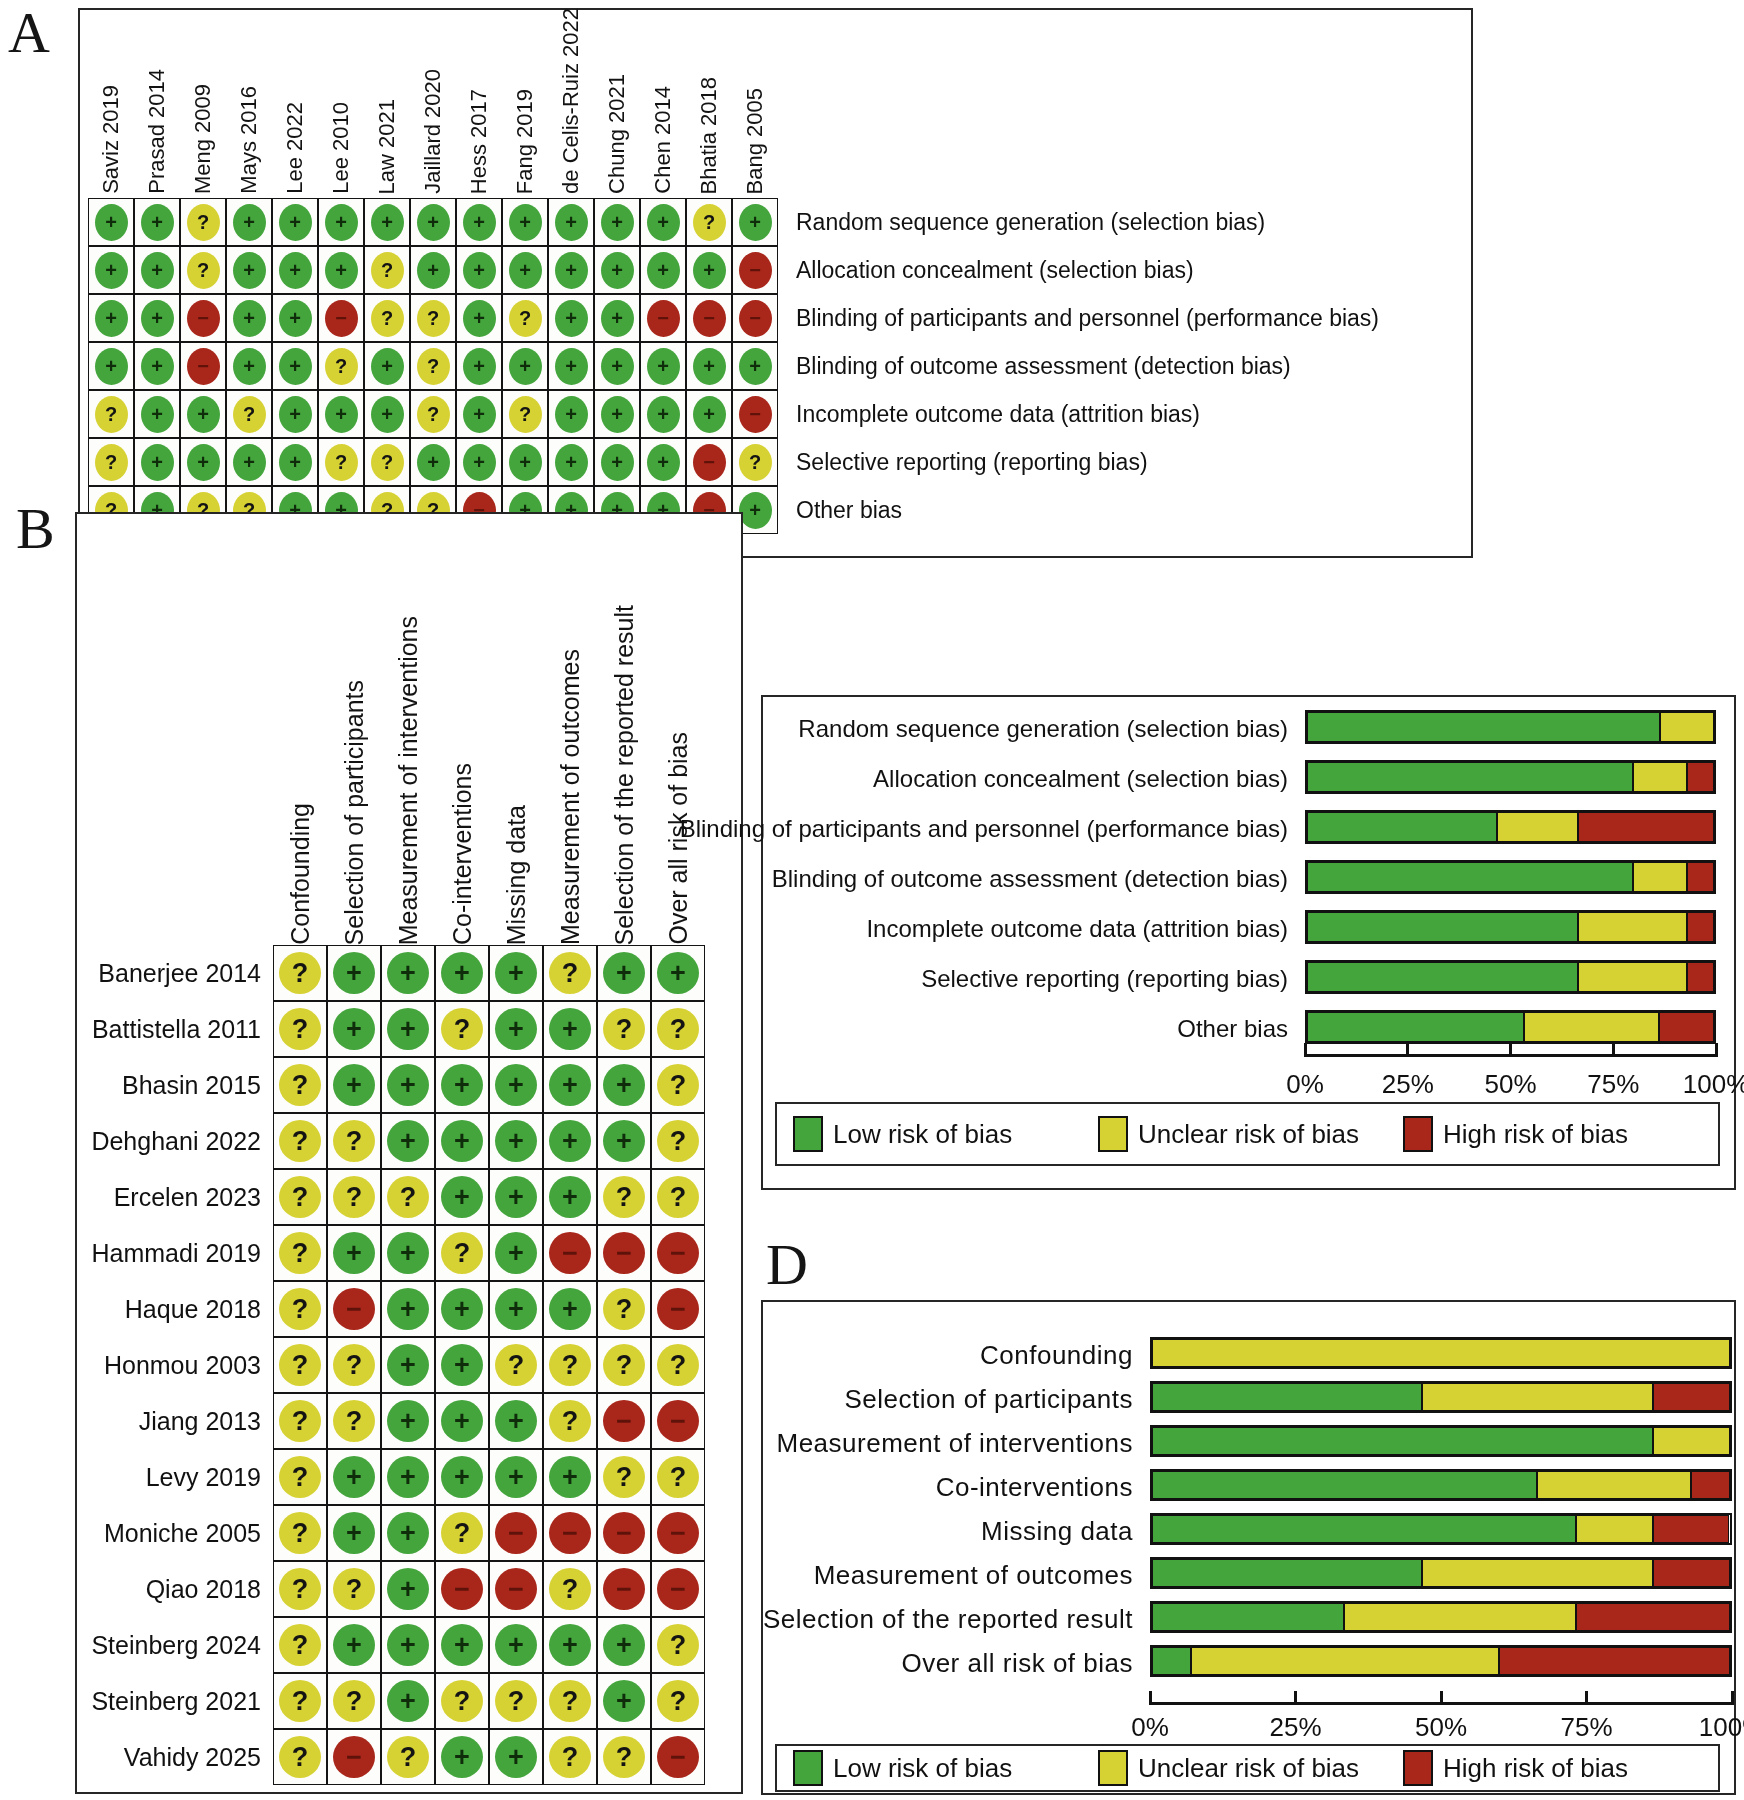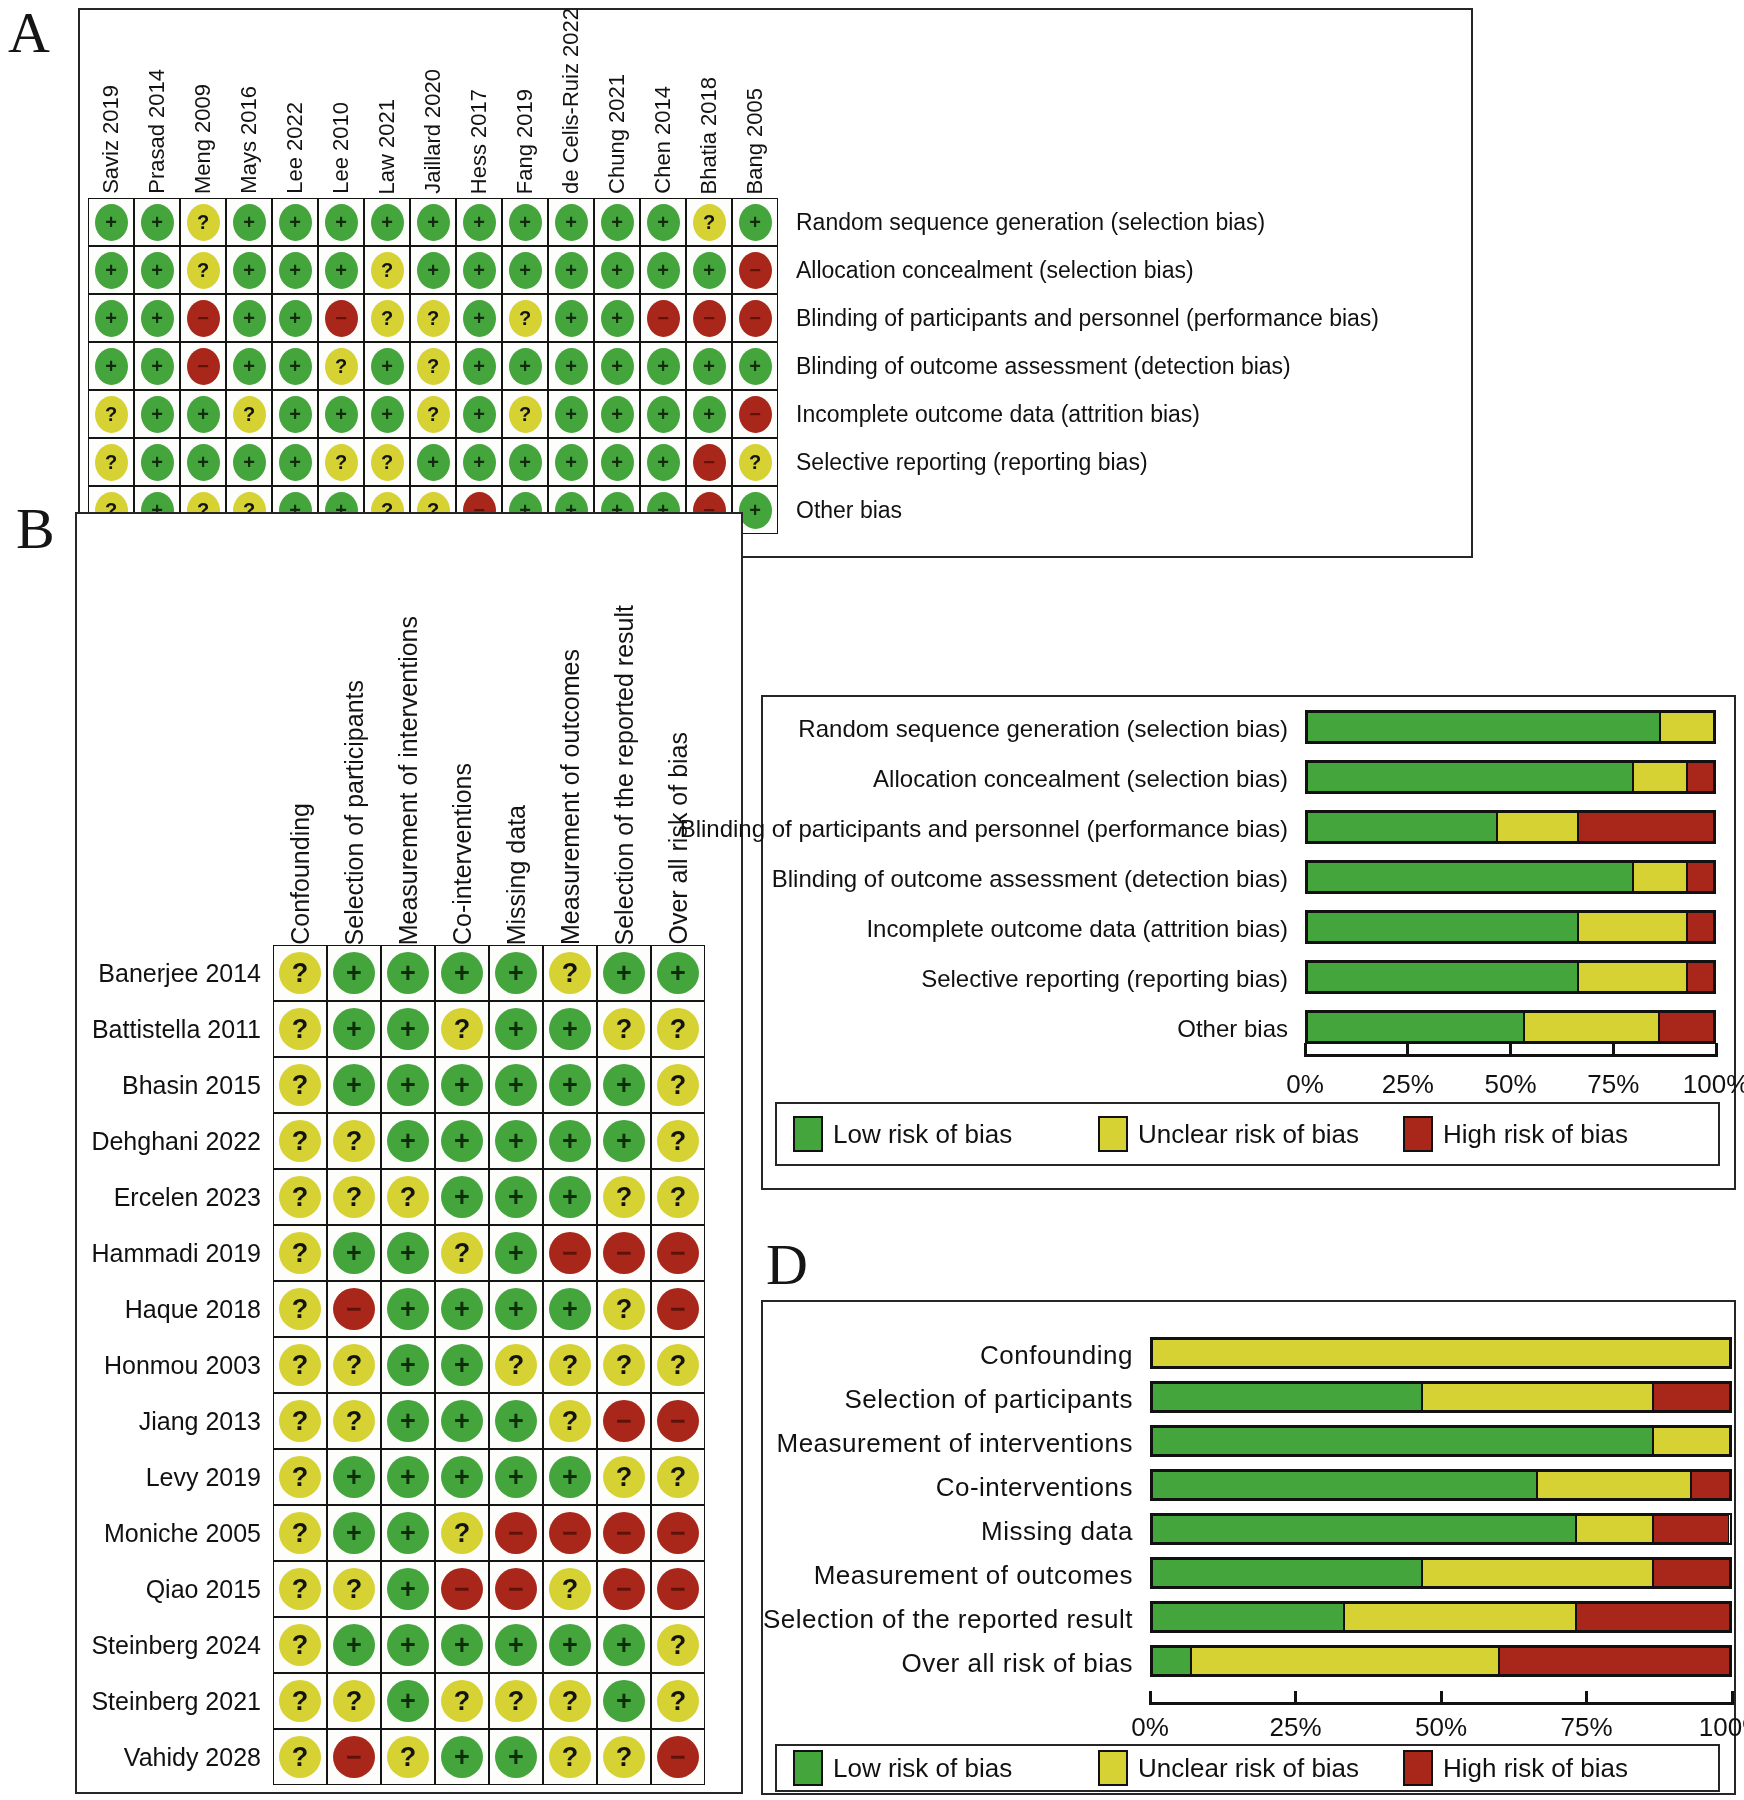--- a/index.html
+++ b/index.html
@@ -757,21 +757,21 @@
           <div class="dot sym-high" style="background: rgb(169, 38, 26);">−</div>
         </div>
         <div class="gcell">
           <div class="dot sym-high" style="background: rgb(169, 38, 26);">−</div>
         </div>
         <div class="gcell">
           <div class="dot sym-high" style="background: rgb(169, 38, 26);">−</div>
         </div>
       </div>
       <div class="grow">
-        <div class="b-label">Qiao 2015</div>
+        <div class="b-label">Qiao 2018</div>
         <div class="gcell">
           <div class="dot sym-unclear" style="background: rgb(215, 210, 51);">?</div>
         </div>
         <div class="gcell">
           <div class="dot sym-unclear" style="background: rgb(215, 210, 51);">?</div>
         </div>
         <div class="gcell">
           <div class="dot sym-low" style="background: rgb(68, 165, 61);">+</div>
         </div>
         <div class="gcell">
@@ -838,21 +838,21 @@
           <div class="dot sym-unclear" style="background: rgb(215, 210, 51);">?</div>
         </div>
         <div class="gcell">
           <div class="dot sym-low" style="background: rgb(68, 165, 61);">+</div>
         </div>
         <div class="gcell">
           <div class="dot sym-unclear" style="background: rgb(215, 210, 51);">?</div>
         </div>
       </div>
       <div class="grow">
-        <div class="b-label">Vahidy 2028</div>
+        <div class="b-label">Vahidy 2025</div>
         <div class="gcell">
           <div class="dot sym-unclear" style="background: rgb(215, 210, 51);">?</div>
         </div>
         <div class="gcell">
           <div class="dot sym-high" style="background: rgb(169, 38, 26);">−</div>
         </div>
         <div class="gcell">
           <div class="dot sym-unclear" style="background: rgb(215, 210, 51);">?</div>
         </div>
         <div class="gcell">

